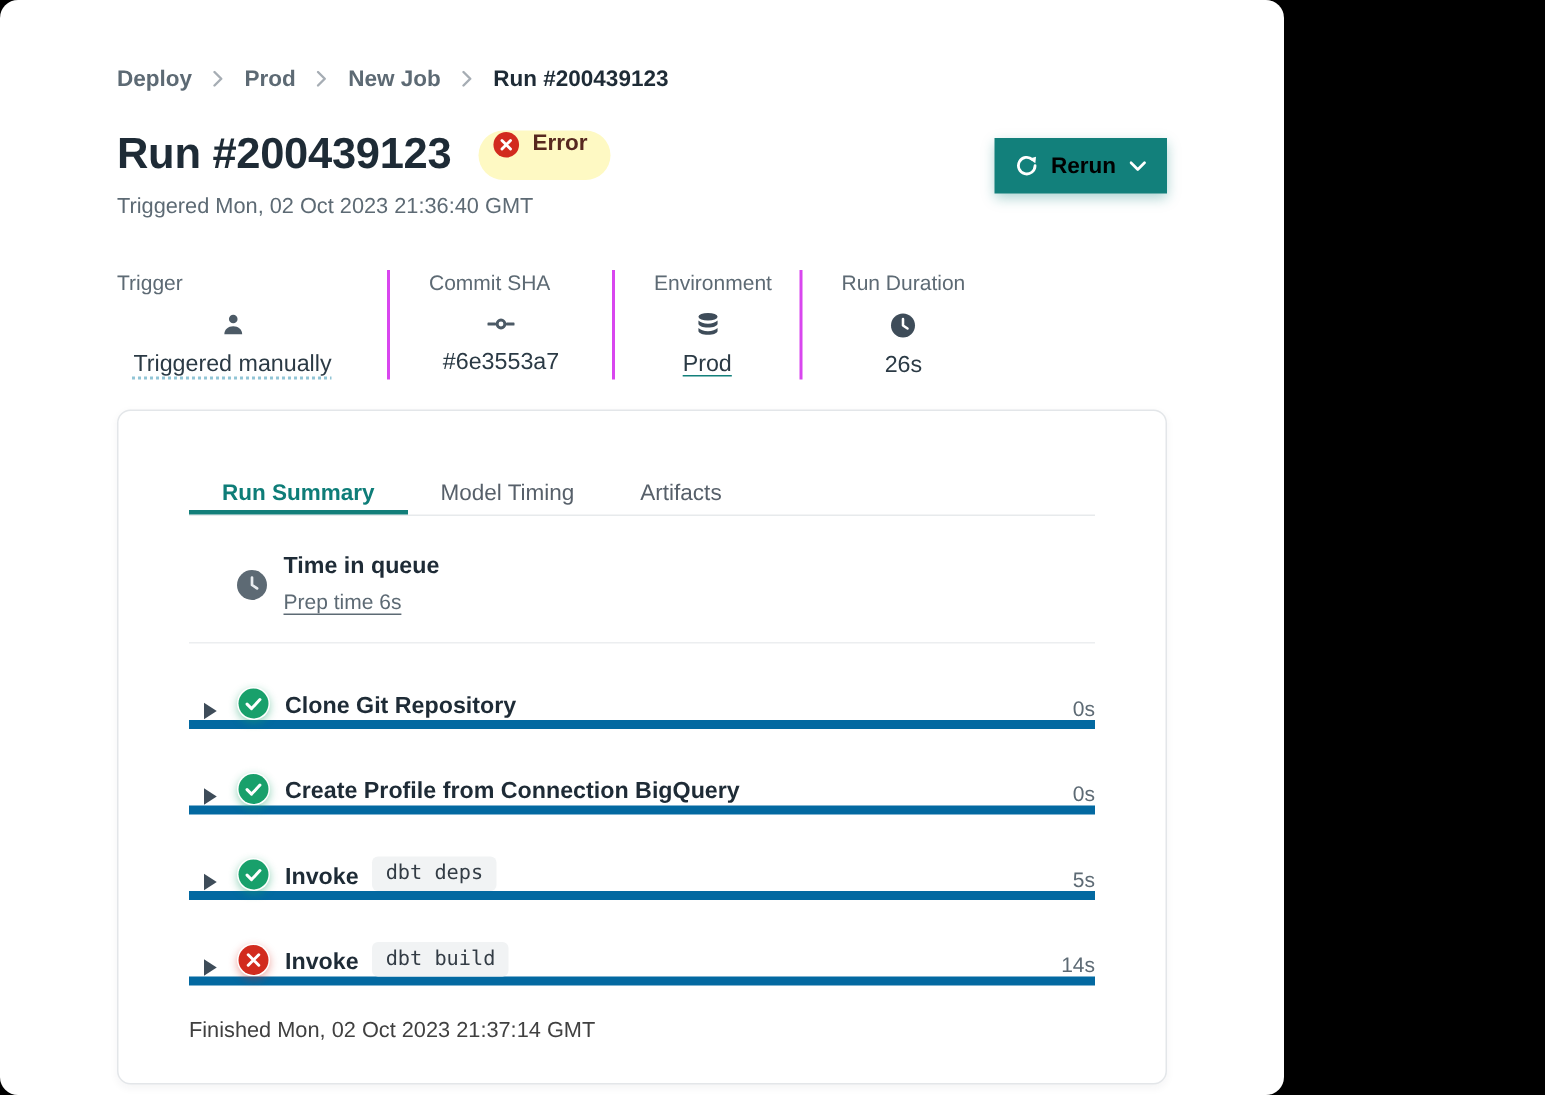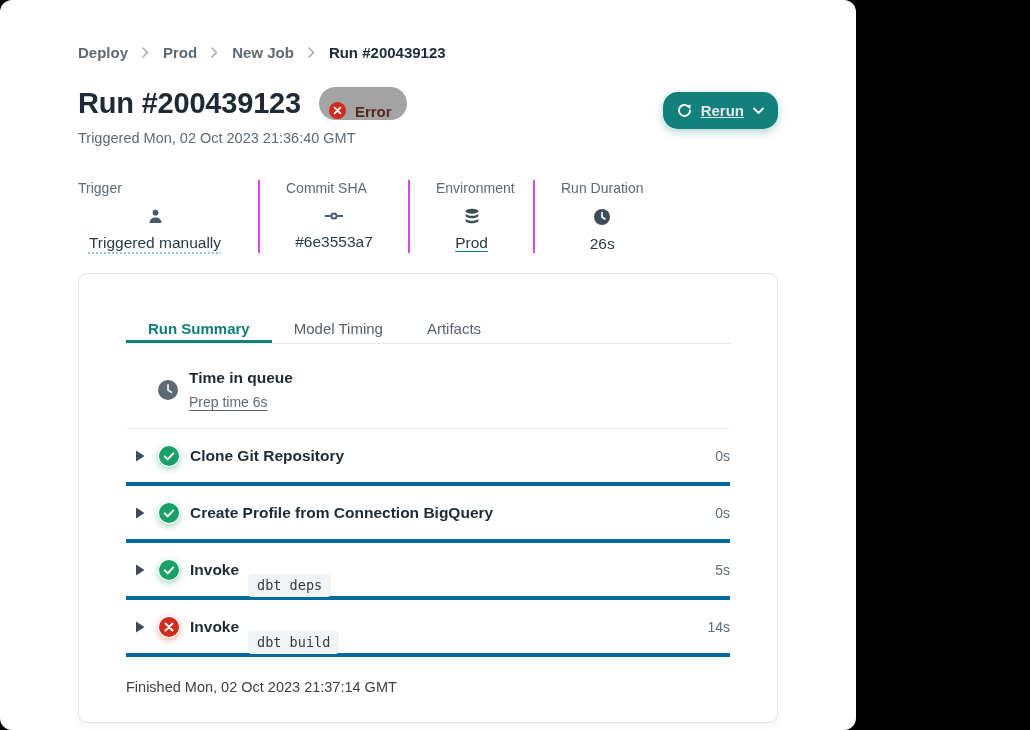--- a/index.html
+++ b/index.html
@@ -11,24 +11,24 @@
   
   .breadcrumb { display:flex; align-items:center; gap:14px; font-size:15px; font-weight:600; color:#5d6a74; margin-bottom:26px; }
   .crumb { cursor:pointer; }
   .crumb-current { color:#1e2b36; font-weight:700; }
   .crumb-sep { display:flex; align-items:center; }
 
   
   .header-row { display:flex; align-items:flex-start; justify-content:space-between; }
   .title-line { display:flex; align-items:center; gap:18px; }
   h1 { font-size:29px; font-weight:700; color:#1e2b36; letter-spacing:-0.2px; }
-  .badge-error { display:inline-flex; align-items:flex-end; gap:8px; background:#a3a3a3; border-radius:17px; height:33px; padding:0 15px 0 9px; font-size:15px; font-weight:600; color:#57281f; }
+  .badge-error { display:inline-flex; align-items:flex-start; gap:8px; background:#fef9c3; border-radius:17px; height:33px; padding:0 15px 0 9px; font-size:15px; font-weight:600; color:#57281f; }
   .triggered { margin-top:10px; font-size:14.5px; color:#5d6a74; margin-bottom:34px; }
 
-  .btn-rerun { display:inline-flex; align-items:center; gap:9px; background:#12807b; color:#e5e5e5; border:none; border-radius:15px; height:37px; padding:0 14px; font-family:inherit; font-size:15px; font-weight:600; cursor:pointer; box-shadow:0 3px 8px rgba(18,128,123,.35); margin-top:5px;text-decoration:underline; }
+  .btn-rerun { display:inline-flex; align-items:center; gap:9px; background:#12807b; color:#000000; border:none; border-radius:0; height:37px; padding:0 14px; font-family:inherit; font-size:15px; font-weight:600; cursor:pointer; box-shadow:0 3px 8px rgba(18,128,123,.35); margin-top:5px; }
 
   
   .meta-row { display:flex; margin-bottom:20px; }
   .meta-col { padding-right:26px; }
   .meta-col + .meta-col { border-left:2px solid #d946ef; padding-left:26px; }
   .meta-label { font-size:14px; color:#5d6a74; margin-bottom:12px; }
   .meta-value { display:flex; align-items:center; gap:9px; font-size:15.5px; font-weight:500; color:#2b3a45;flex-direction:column; }
   .meta-col.c1 { width:180px; }
   .meta-col.c2 { width:150px; }
   .meta-col.c3 { width:125px; }
@@ -38,21 +38,21 @@
   
   .card { border:1px solid #e3e6e9; border-radius:9px; box-shadow:0 2px 6px rgba(30,43,54,.05); background:#fff; padding:0 47px; }
   .tabs { display:flex; padding-top:46px; border-bottom:1px solid #e7eaec; }
   .tab { padding:0 22px 2px; font-size:15px; color:#57606a; font-weight:500; cursor:pointer; border-bottom:3px solid transparent; line-height:18px; }
   .tab.active { color:#0e7d78; font-weight:700; border-bottom-color:#137f7a; }
 
   .queue-row { display:flex; align-items:center; gap:10px; padding:25px 0 17px 31px; border-bottom:1px solid #eceef0; }
   .queue-title { font-size:15.5px; font-weight:700; color:#1e2b36; margin-bottom:6px; }
   .queue-sub { font-size:14px; color:#5d6a74; text-decoration:underline; text-underline-offset:3px; cursor:pointer; }
 
-  .step-row { display:flex; align-items:center; height:57px; padding-left:10px; border-bottom:4px solid #0369a1; cursor:pointer; }
+  .step-row { display:flex; align-items:flex-end; height:57px; padding-left:10px; border-bottom:6px solid #0369a1; cursor:pointer; }
   .caret { display:flex; margin-right:13px; cursor:pointer; }
   .status-icon { display:flex; margin-right:10px; border-radius:50%; }
   .status-icon.ok { box-shadow:0 2px 6px rgba(24,160,107,.45); }
   .status-icon.err { box-shadow:0 2px 6px rgba(210,43,30,.4); }
   .step-title { font-size:15.5px; font-weight:700; color:#1e2b36; }
   .chip { margin-left:9px; background:#f1f3f4; border-radius:4px; padding:3px 9px 4px; font-family:"DejaVu Sans Mono","Liberation Mono",monospace; font-size:13.5px; color:#333c45;margin-top:31px; }
   .duration { margin-left:auto; font-size:14px; color:#5d6a74; }
 
   .card-footer { padding:22px 0 27px; font-size:14.5px; color:#404040; }
 

